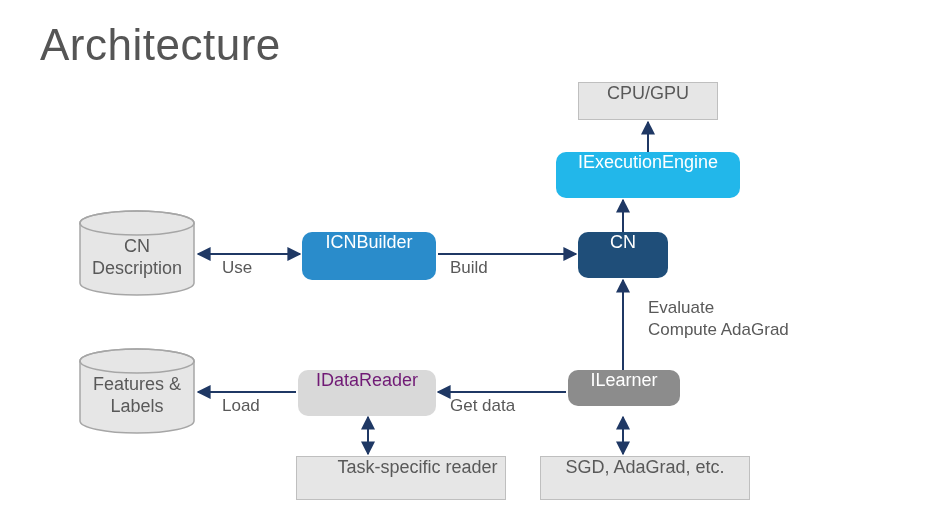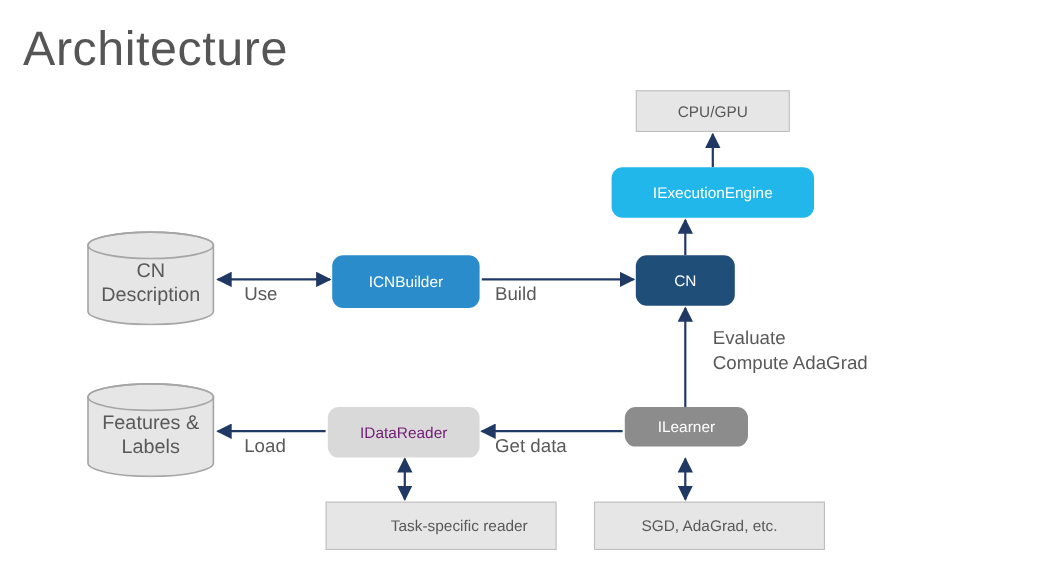--- a/index.html
+++ b/index.html
@@ -6,34 +6,33 @@
   body {
     width: 951px;
     height: 521px;
     background: #ffffff;
     font-family: "Segoe UI", Arial, sans-serif;
     position: relative;
     overflow: hidden;
   }
   .title {
     position: absolute;
-    left: 21px;
+    left: 40px;
     top: 20px;
     font-size: 44px;
     font-weight: 300;
     color: #555555;
     letter-spacing: 0.5px;
   }
   .node {
     position: absolute;
     display: flex;
-    align-items: center;
     justify-content: center;
     text-align: center;
-    font-size: 14px;
+    font-size: 18px;
     line-height: 1.2;
   }
   .box-grey {
     background: #e6e6e6;
     border: 1px solid #bfbfbf;
     color: #595959;
   }
   .box-cyan {
     background: #22b7ea;
     color: #ffffff;

